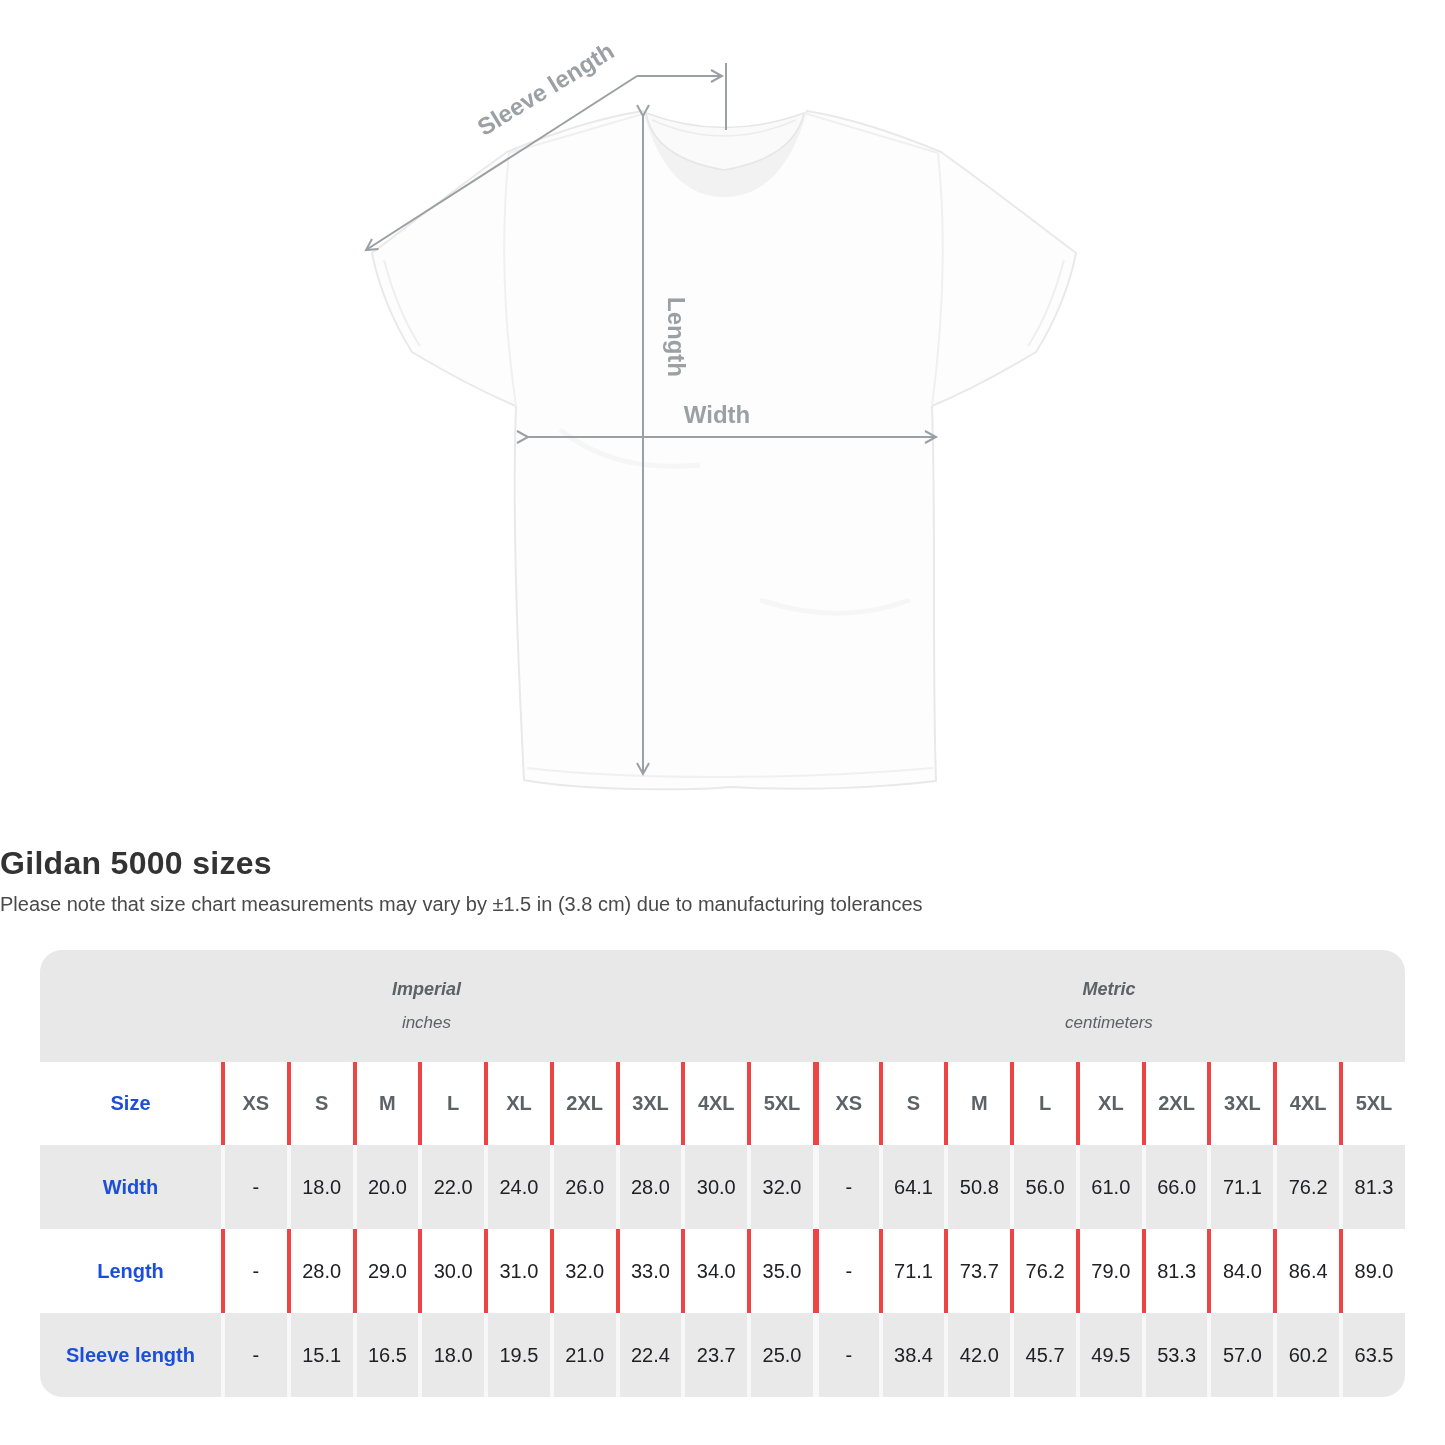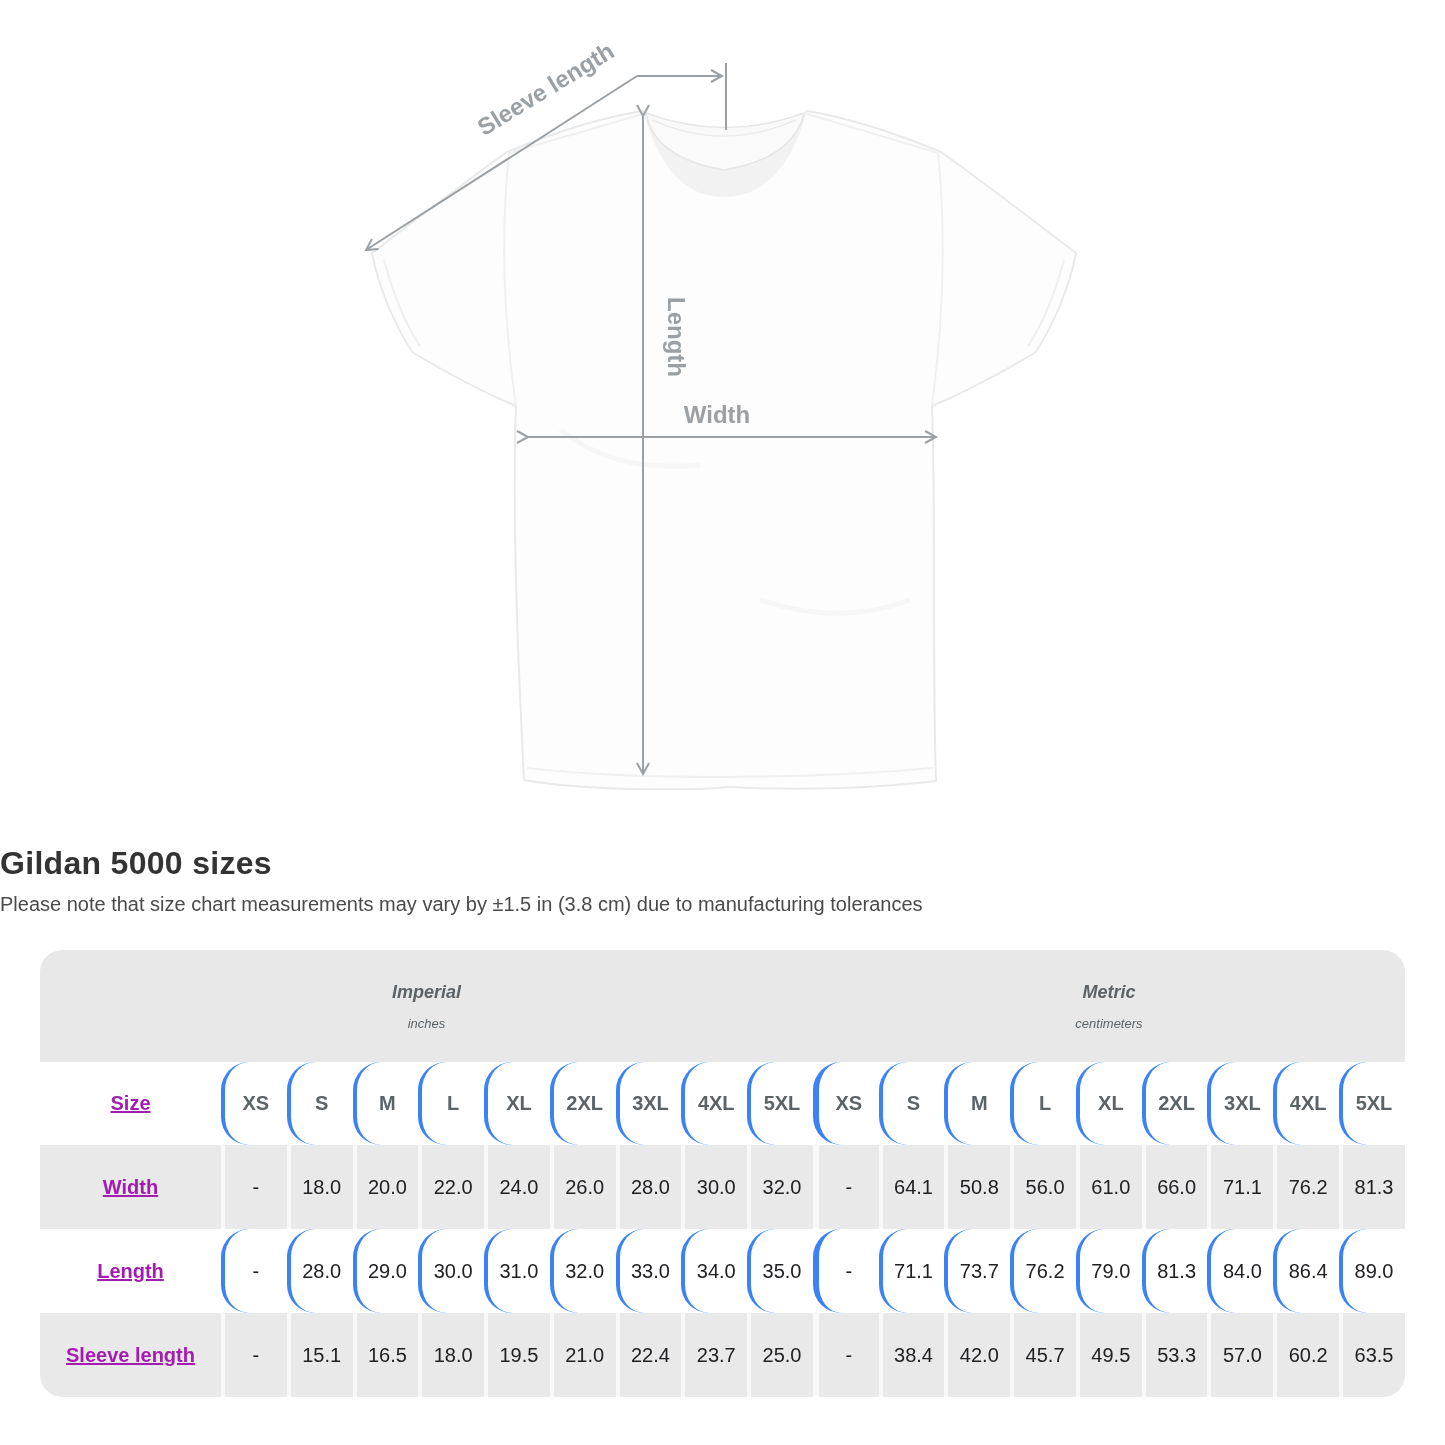--- a/index.html
+++ b/index.html
@@ -67,34 +67,34 @@
   td.band-first { border-top-left-radius: 22px; }
   td.band-last  { border-top-right-radius: 22px; }
   .unit-label {
     font-weight: bold;
     font-style: italic;
     font-size: 18px;
     color: #5c6367;
   }
   .unit-sub {
     font-style: italic;
-    font-size: 13px;
+    font-size: 17px;
     color: #5c6367;
     margin-top: 13px;
   }
   tr.row-header td { height: 83px; }
   tr.row-data td   { height: 84px; }
   tr.row-white td  { background: #ffffff; }
   tr.row-gray td   { background: #e9e9e9; }
-  tr.row-white td + td { border-left: 4px solid #3b82f6; border-radius: 28px; }
+  tr.row-white td + td { border-left: 4px solid #ef4444; }
   tr.row-gray  td + td { border-left: 4px solid #f8f8f8; }
   .size-table td.grp { border-left-width: 6px; }
   tr.row-last td:first-child { border-bottom-left-radius: 22px; }
   tr.row-last td:last-child  { border-bottom-right-radius: 22px; }
-  .cell-label { font-weight: bold; color: #a21caf; text-decoration: underline; }
+  .cell-label { font-weight: bold; color: #1d4ed8; }
   .cell-hdr   { font-weight: bold; color: #5c6367; }
   .cell-val   { color: #202124; font-size: 21px; }
 </style>
 </head>
 <body>
 
 <div class="canvas">
 
   <svg class="diagram" viewBox="0 0 1445 832">
     <defs>

